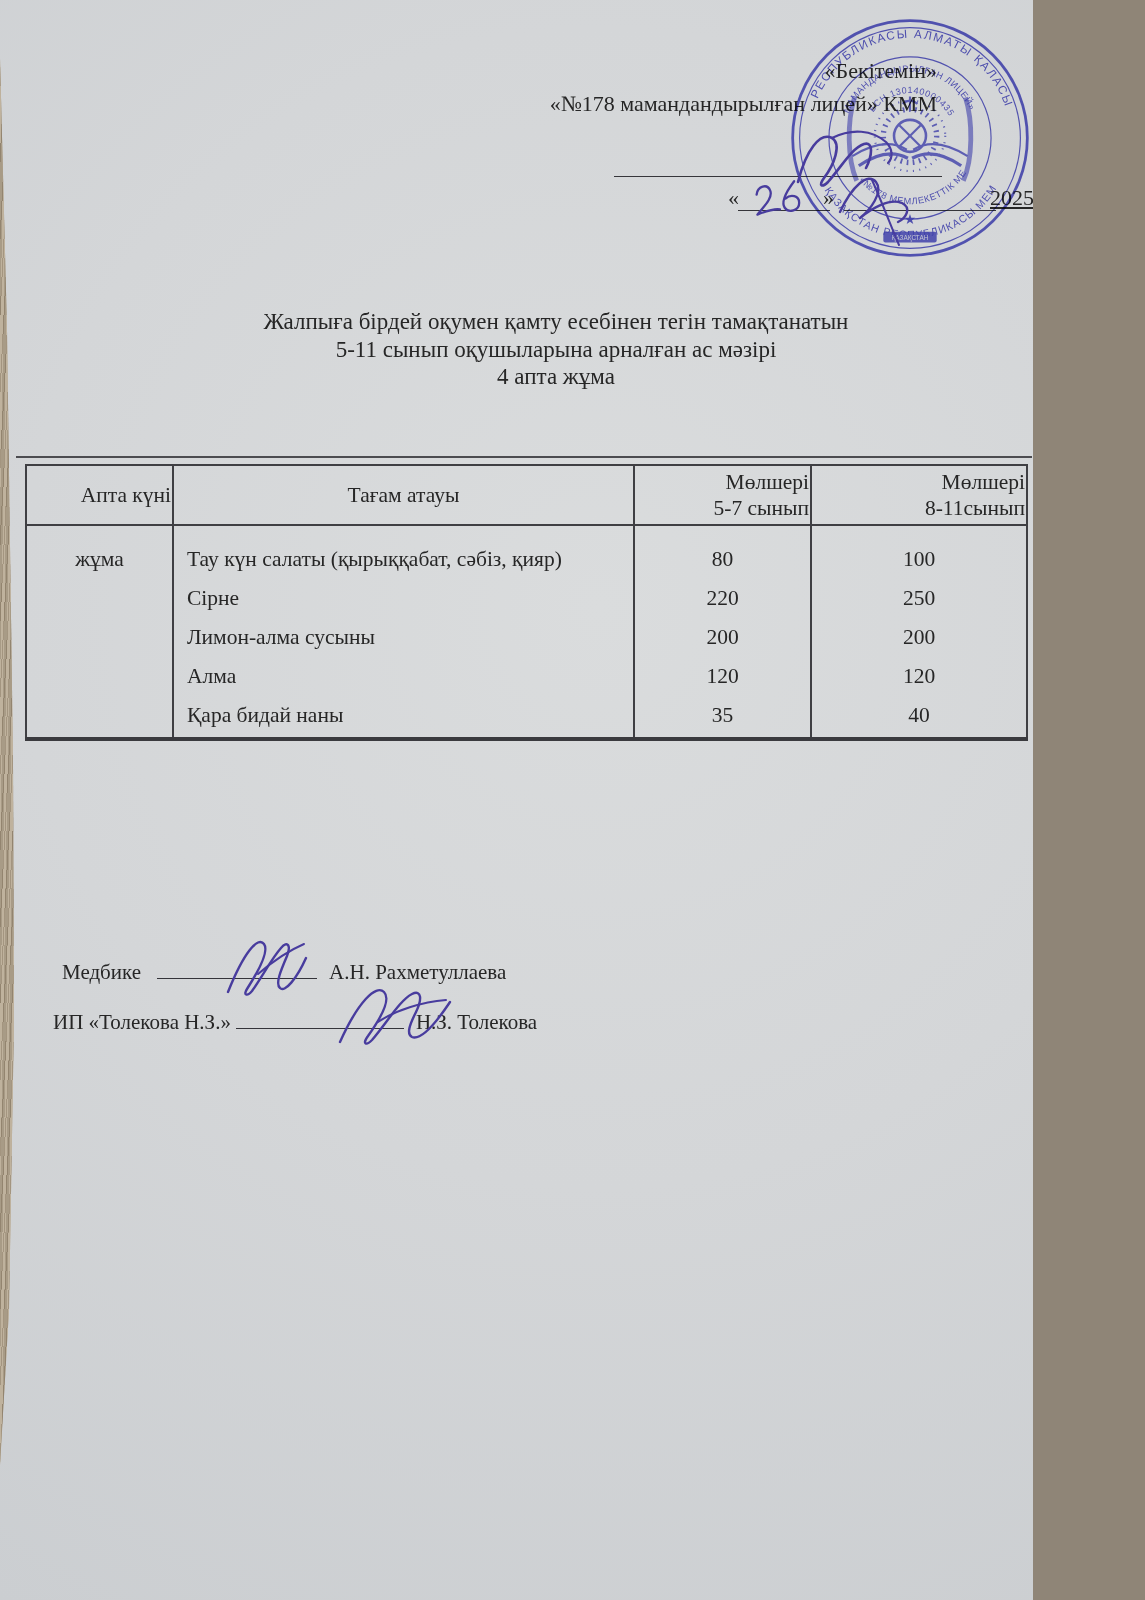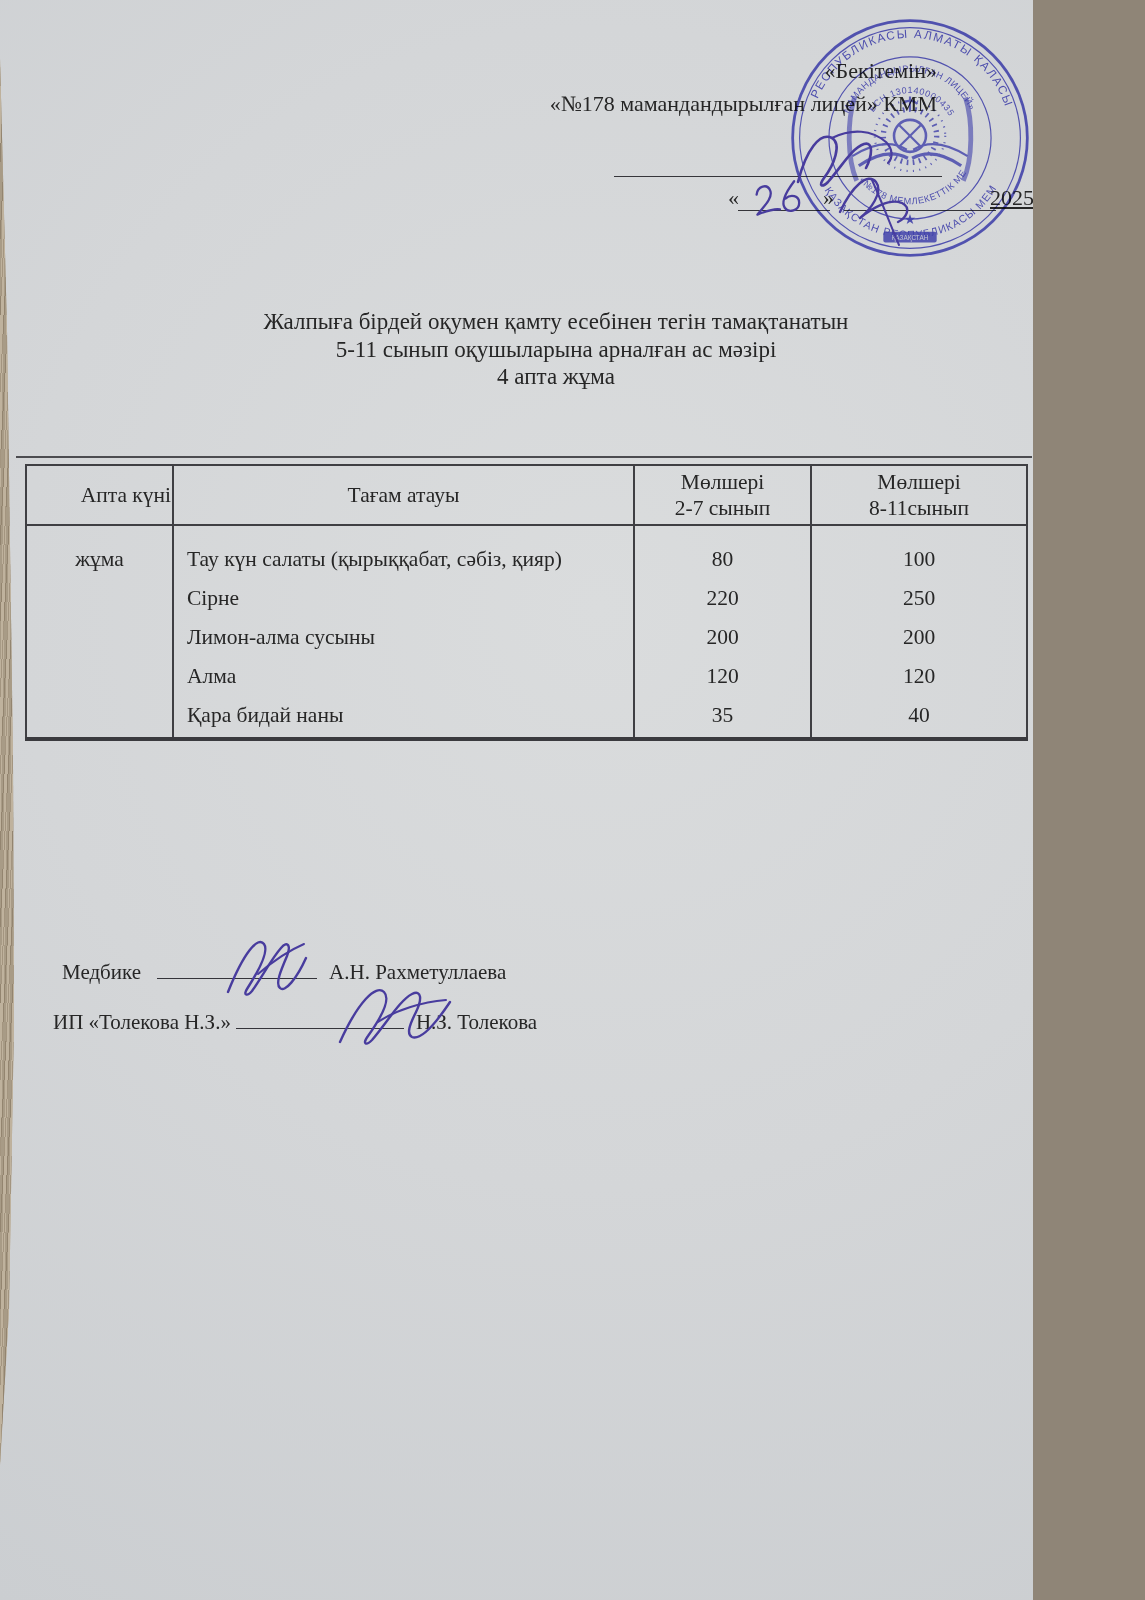--- a/index.html
+++ b/index.html
@@ -46,21 +46,21 @@
   .pre-rule{ left:16px; top:456px; width:1016px; height:2px; background:#4c4c50;}
   table.menu{ position:absolute; left:25px; top:464px; width:1001px;
     border-collapse:collapse; table-layout:fixed; font-size:21.5px;}
   table.menu col.c1{width:147px;} table.menu col.c2{width:461px;}
   table.menu col.c3{width:177px;} table.menu col.c4{width:216px;}
   table.menu th, table.menu td{ border:2px solid #3f3f43; font-weight:normal; }
   table.menu{ border-bottom:4px solid #3a3a3e;}
   thead th{ height:56px; vertical-align:middle; }
   .th-day{ text-align:right; padding-left:8px;}
   .th-dish{ text-align:center;}
-  .th-por{ text-align:center; line-height:26px;}
+  .th-por{ text-align:right; line-height:26px;}
   tbody td{ vertical-align:top; height:196px; padding-top:14px;}
   .td-day{ text-align:center;}
   .day-word{ line-height:39px;}
   .bline{ line-height:39px; white-space:nowrap;}
   .bline.dish{ padding-left:12px;}
   .bline.num{ text-align:center;}
 
   
   .sig-row{ font-size:21px; white-space:nowrap;}
   .sig-row1{ left:62px; top:958px;}
@@ -158,21 +158,21 @@
         <col class="c2">
         <col class="c3">
         <col class="c4">
       </colgroup>
     <thead>
       <tr>
         <th class="th-day">Апта күні</th>
         <th class="th-dish">Тағам атауы</th>
         <th class="th-por">
           <div>Мөлшері</div>
-          <div>2-7 сынып</div>
+          <div>5-7 сынып</div>
         </th>
         <th class="th-por">
           <div>Мөлшері</div>
           <div>8-11сынып</div>
         </th>
       </tr>
     </thead>
     <tbody>
       <tr>
         <td class="td-day">

